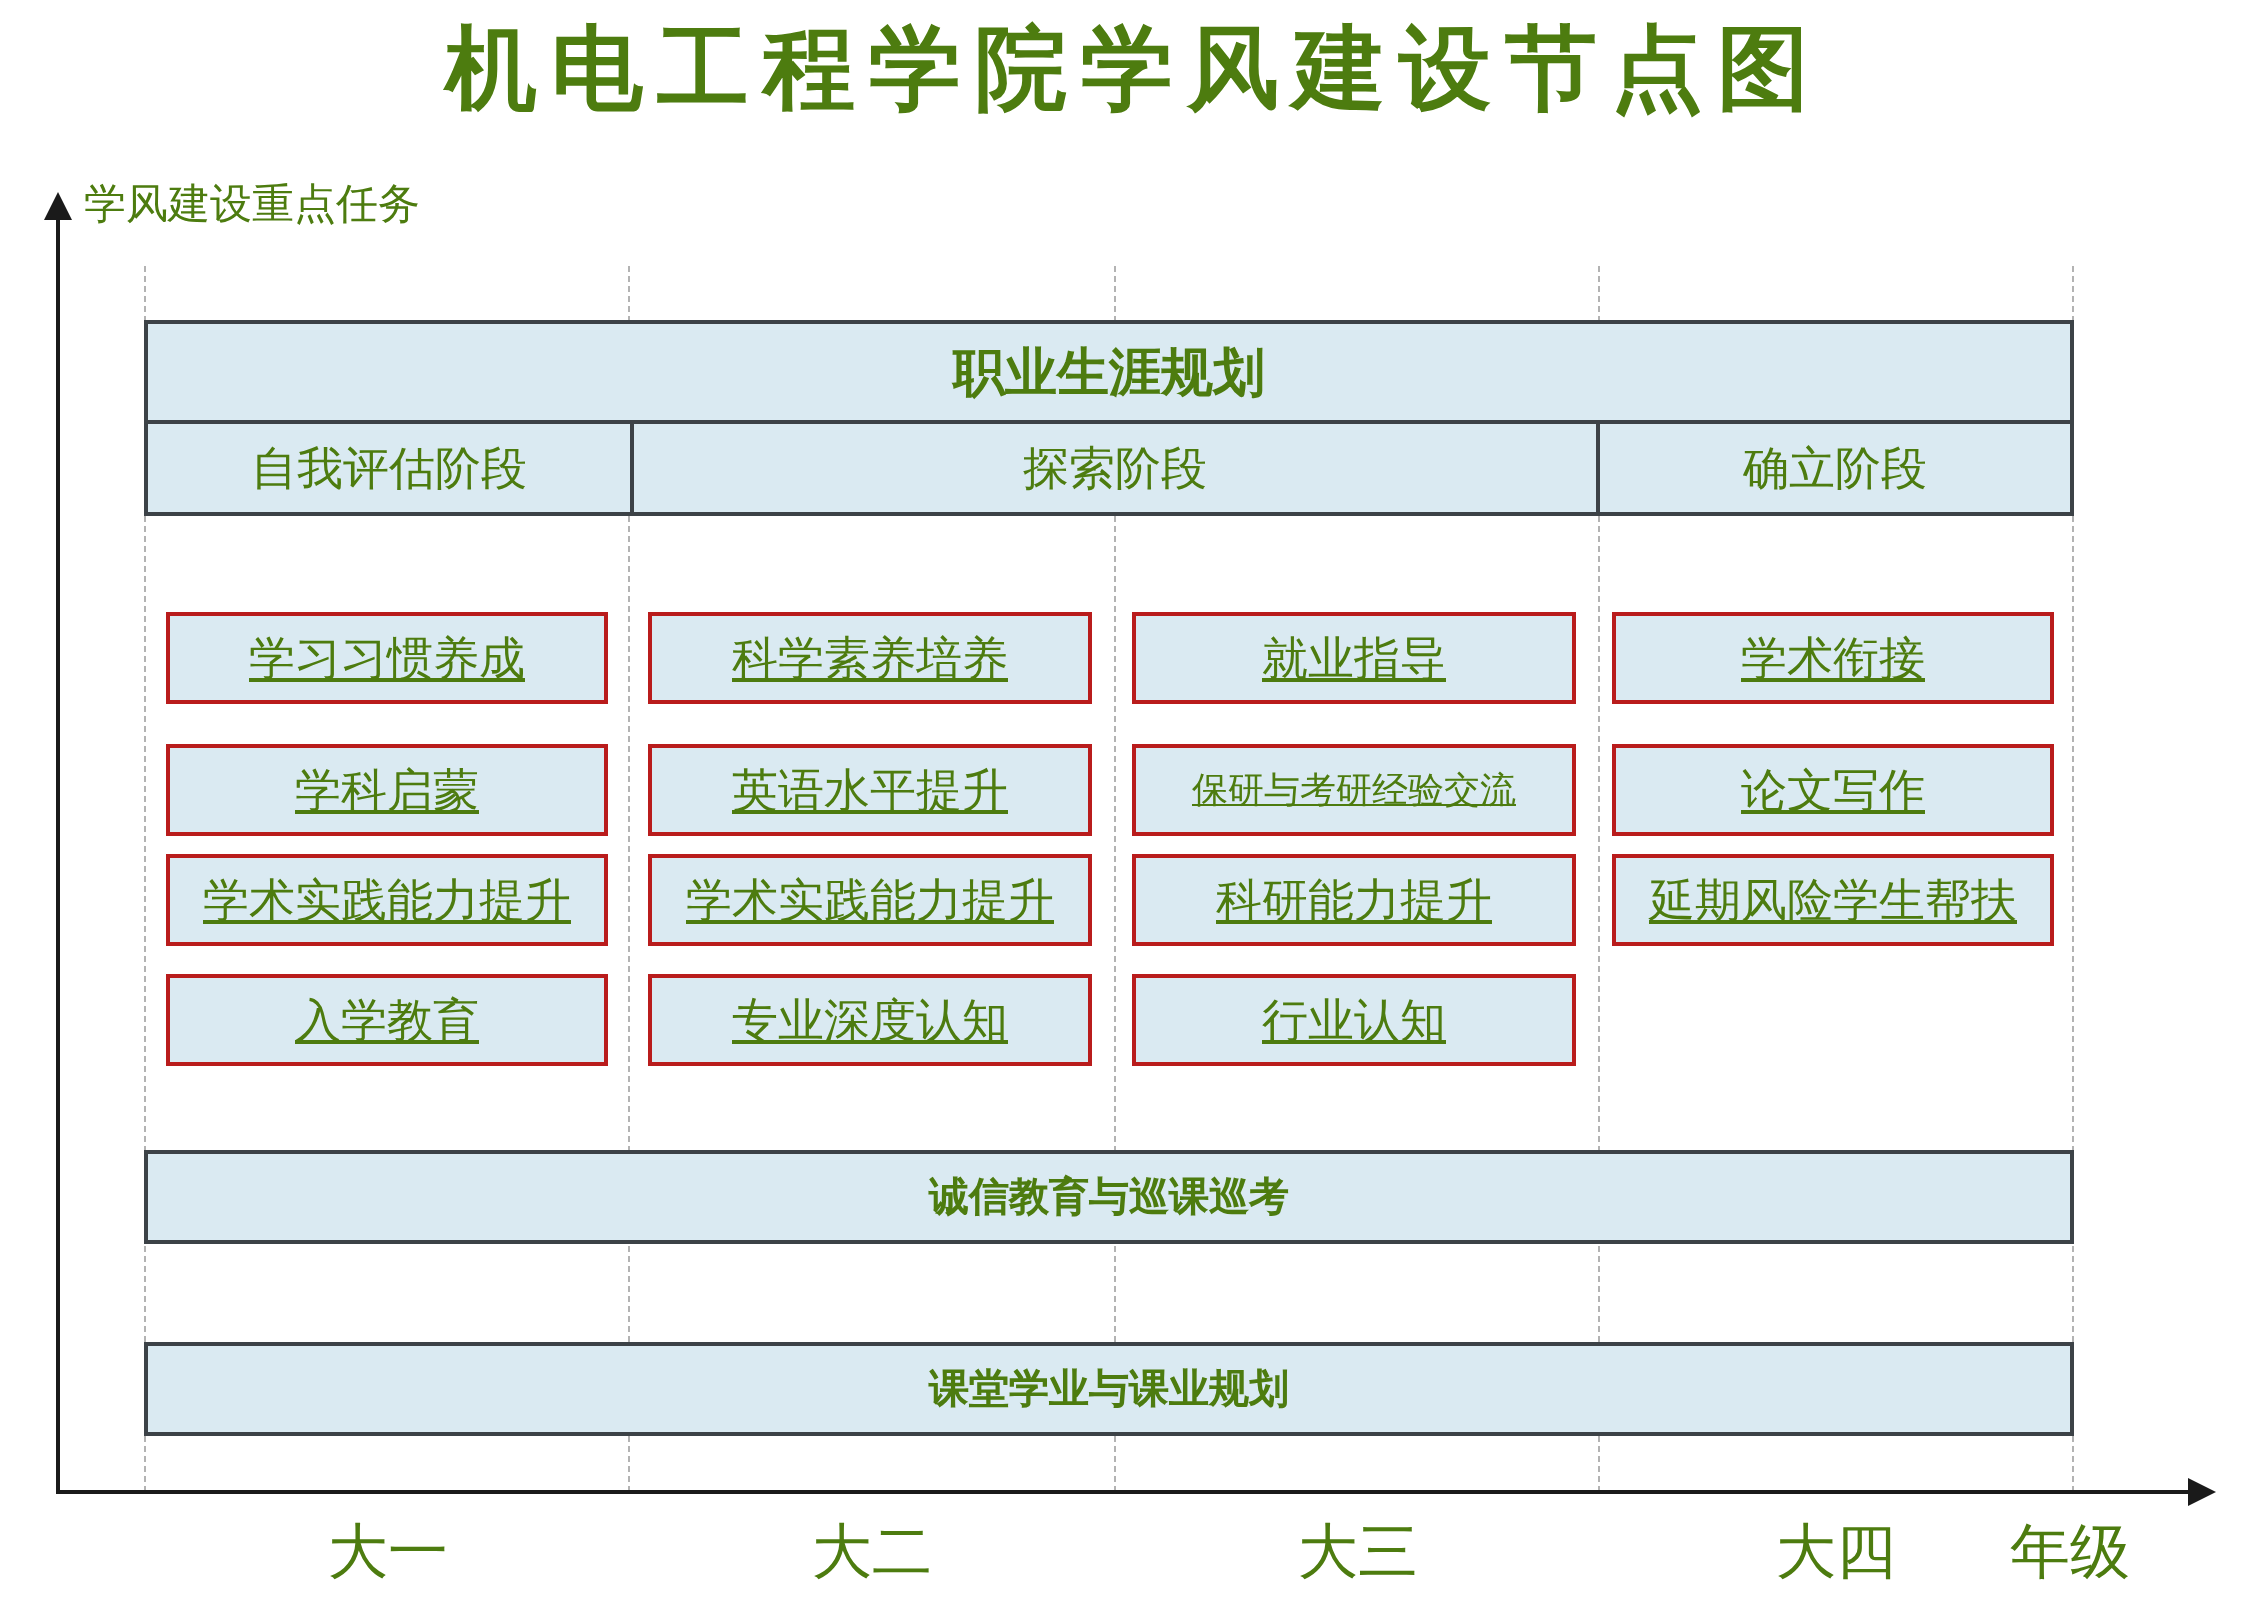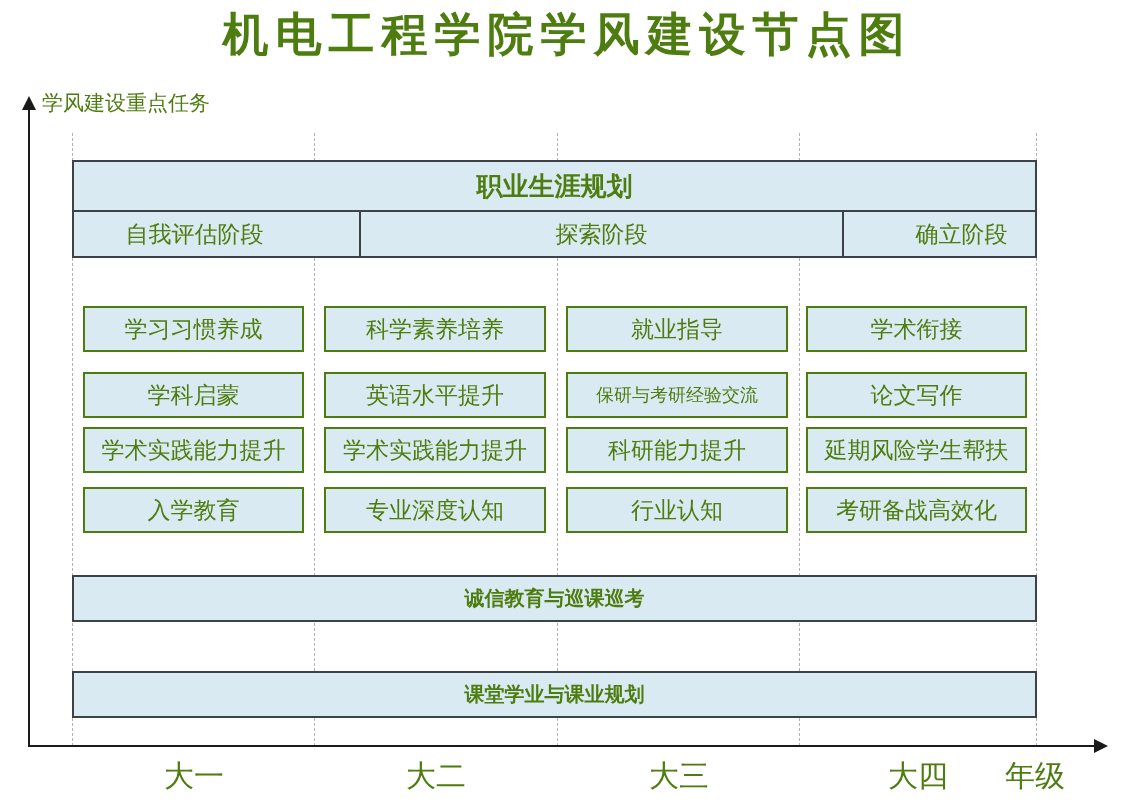--- a/index.html
+++ b/index.html
@@ -65,41 +65,41 @@
     position:absolute;left:72px;width:965px;
     background:#daeaf2;border:2px solid #3c4247;
     box-sizing:border-box;z-index:1;
   }
   .career-banner{top:160px;height:98px;display:flex;flex-direction:column;}
   .career-title{
     height:48px;border-bottom:2px solid #3c4247;
     display:flex;align-items:center;justify-content:center;
     font-weight:bold;font-size:26px;
   }
-  .phase-row{flex:1;display:flex;gap:44px;}
+  .phase-row{flex:1;display:flex;}
   .phase-cell{
     display:flex;align-items:center;justify-content:center;
     font-size:23px;box-sizing:border-box;
   }
   .phase-0{width:241px;}
   .phase-1{width:485px;border-left:2px solid #3c4247;border-right:2px solid #3c4247;}
   .phase-2{flex:1;}
   .strip-banner{
     height:47px;display:flex;align-items:center;justify-content:center;
     font-weight:bold;font-size:20px;
   }
   .integrity-banner{top:575px;}
   .classwork-banner{top:671px;}
   
   .task-box{
     position:absolute;height:46px;
-    background:#daeaf2;border:2px solid #4d7c0f;
+    background:#daeaf2;border:2px solid #b91c1c;
     box-sizing:border-box;z-index:1;
     display:flex;align-items:center;justify-content:center;
-    font-size:23px;white-space:nowrap;
+    font-size:23px;white-space:nowrap;text-decoration:underline;
   }
   .col-0{left:83px;width:221px}
   .col-1{left:324px;width:222px}
   .col-2{left:566px;width:222px}
   .col-3{left:806px;width:221px}
   .row-0{top:306px}.row-1{top:372px}.row-2{top:427px}.row-3{top:487px}
   .fs-small{font-size:18px;}
 </style>
 </head>
 <body>
@@ -146,18 +146,17 @@
   <div class="task-box col-1 row-3">专业深度认知</div>
 
   <div class="task-box col-2 row-0">就业指导</div>
   <div class="task-box col-2 row-1 fs-small">保研与考研经验交流</div>
   <div class="task-box col-2 row-2">科研能力提升</div>
   <div class="task-box col-2 row-3">行业认知</div>
 
   <div class="task-box col-3 row-0">学术衔接</div>
   <div class="task-box col-3 row-1">论文写作</div>
   <div class="task-box col-3 row-2">延期风险学生帮扶</div>
-  <div class="task-box col-3 row-3">考研备战高效化</div>
 
   <div class="banner strip-banner integrity-banner">诚信教育与巡课巡考</div>
   <div class="banner strip-banner classwork-banner">课堂学业与课业规划</div>
 
 </div>
 
 </body></html>

